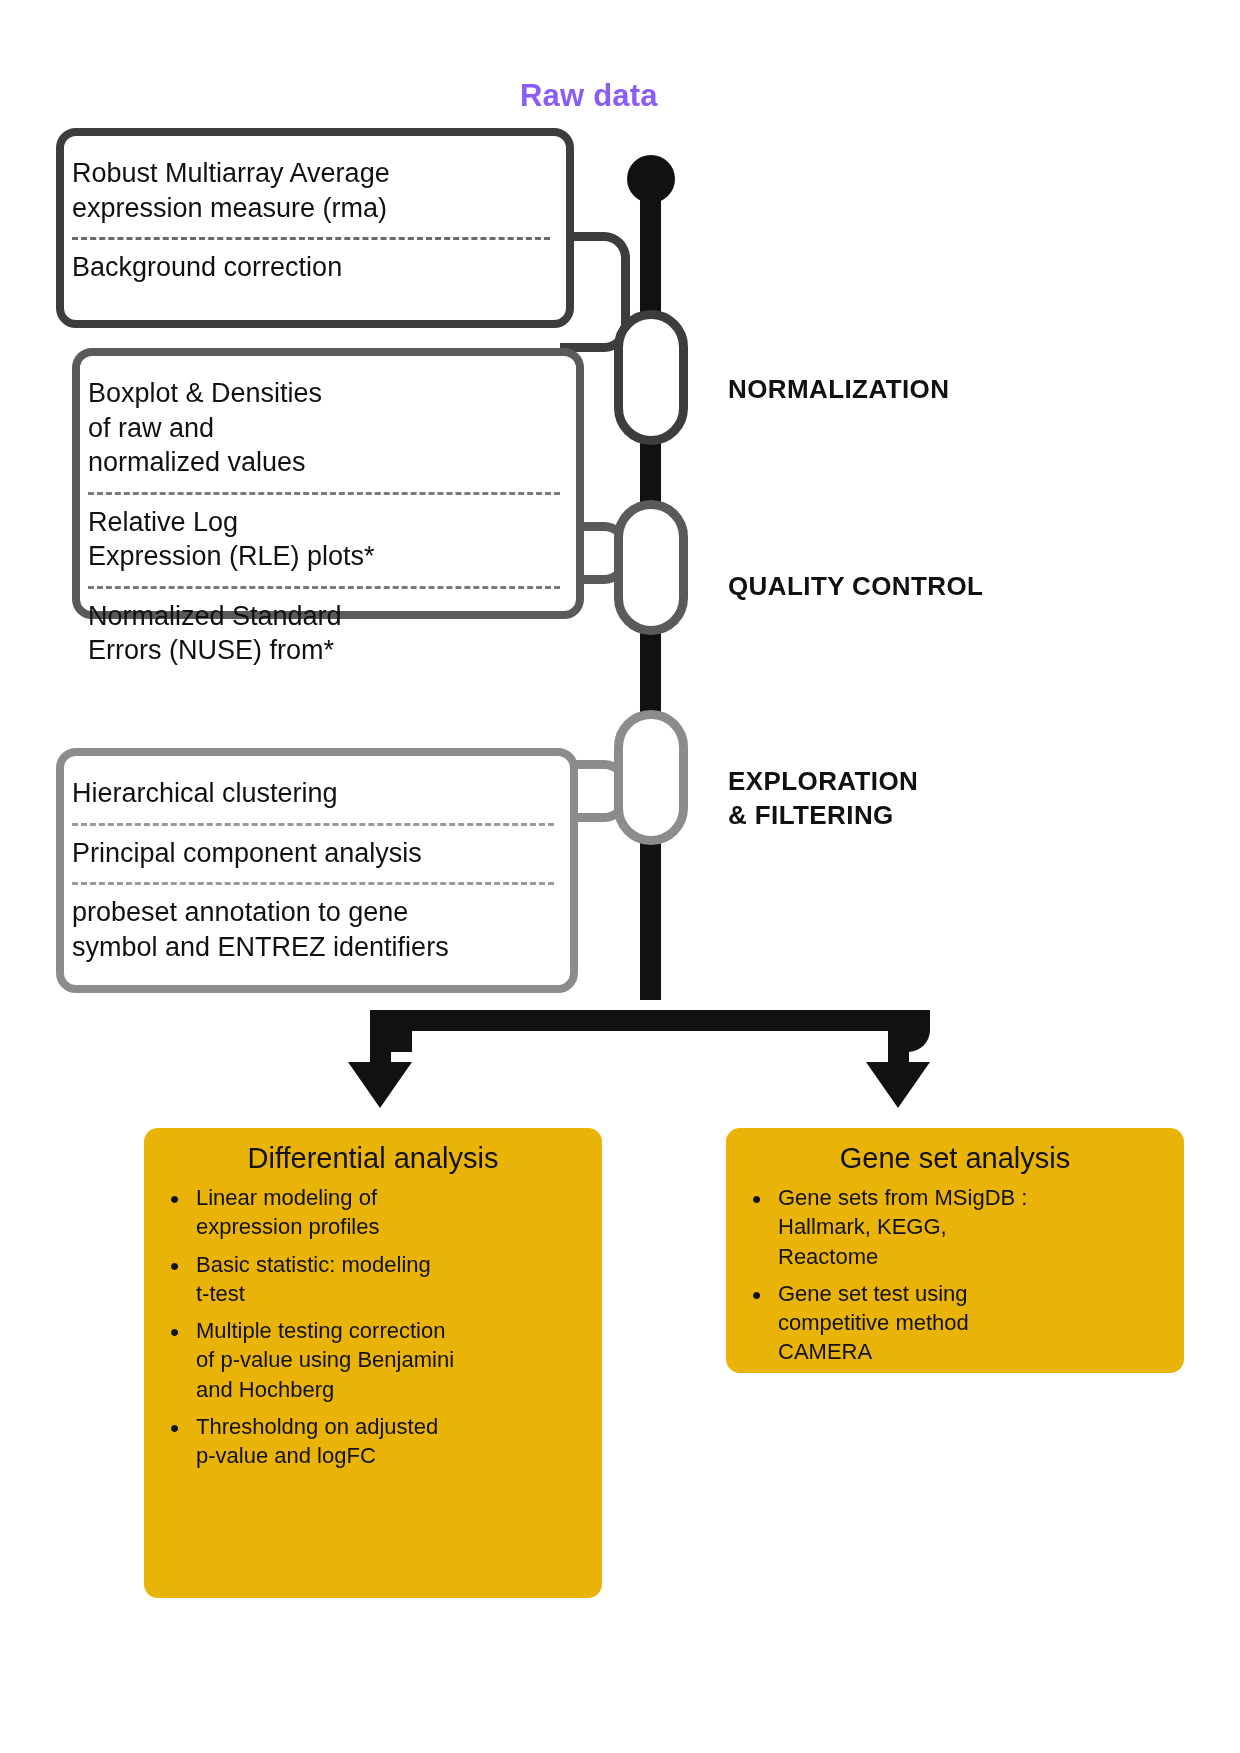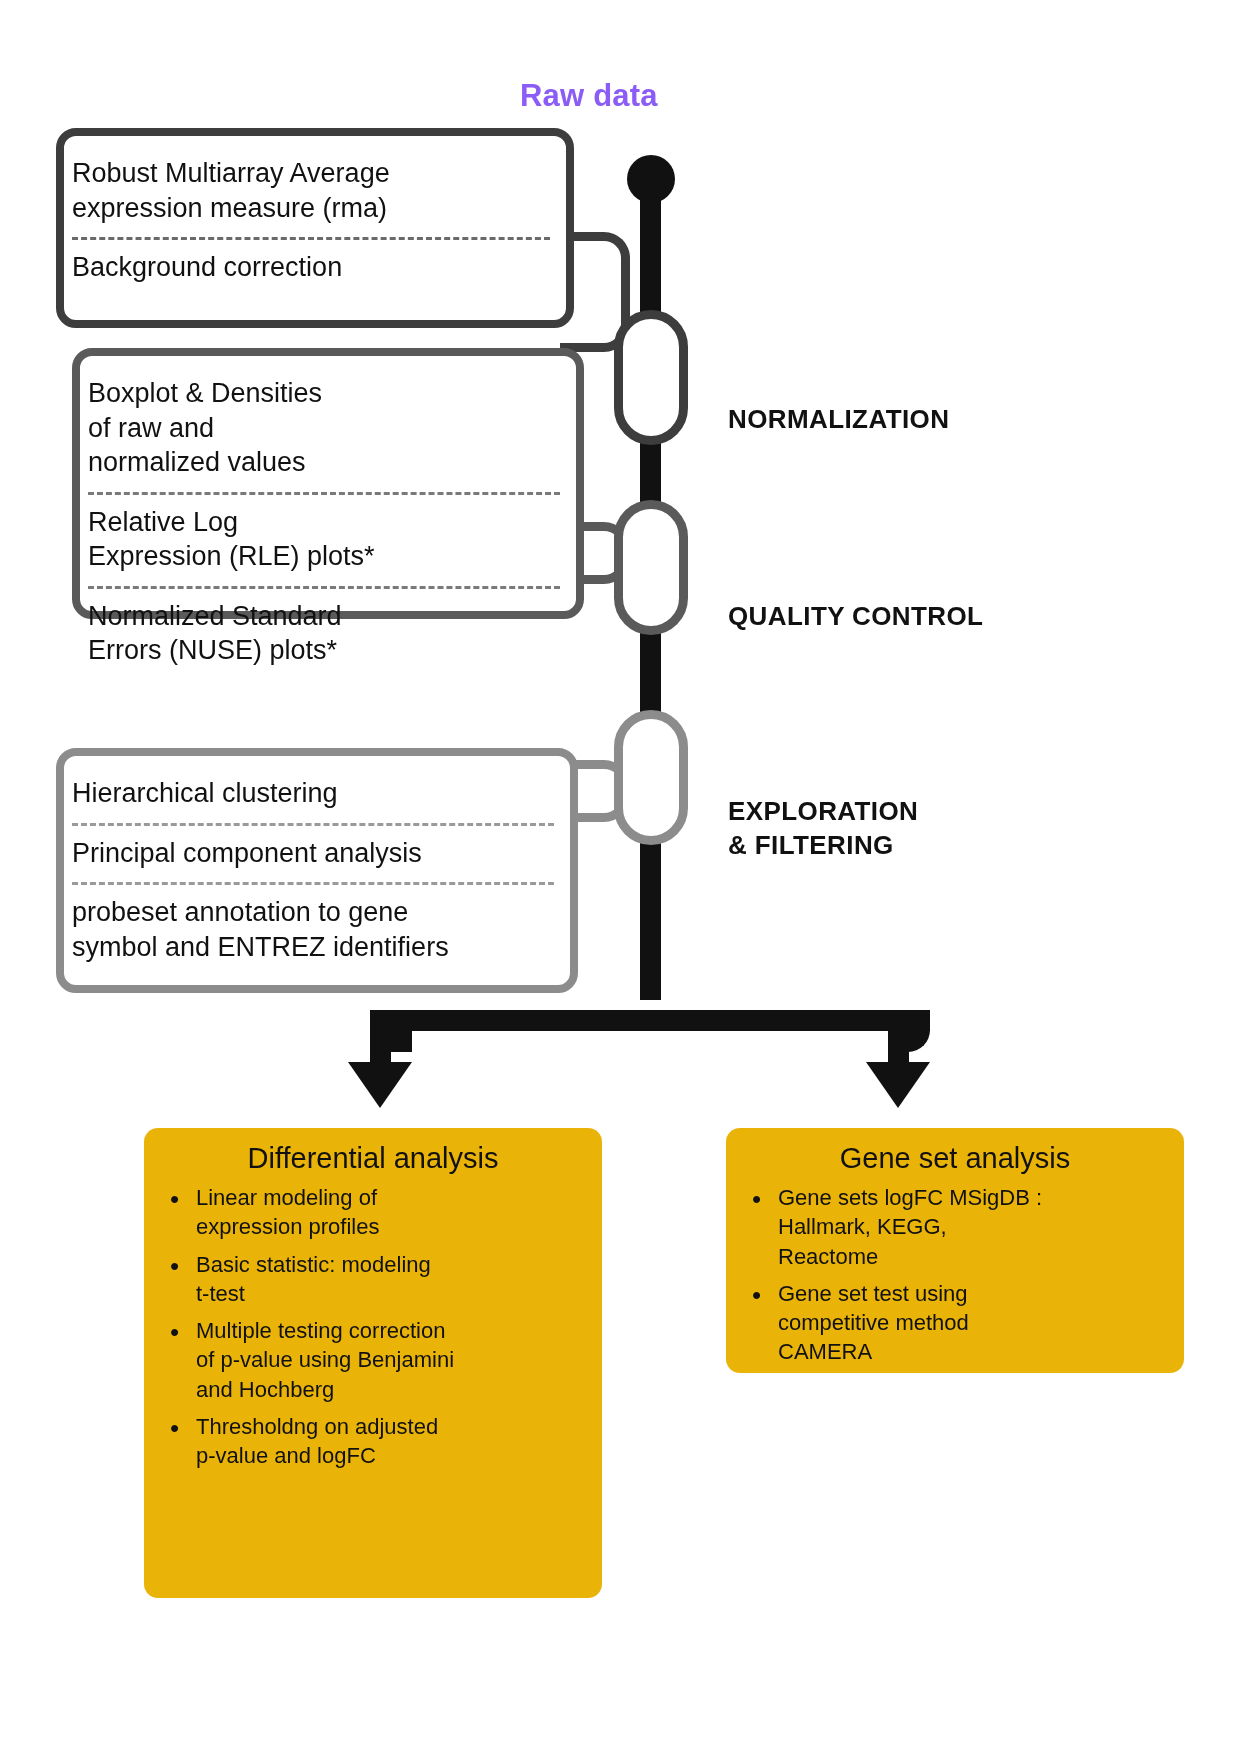--- a/index.html
+++ b/index.html
@@ -153,21 +153,20 @@
   }
 
   
   .stage-label {
     position: absolute;
     font-size: 26px;
     font-weight: bold;
     color: #111;
     letter-spacing: 0.4px;
     line-height: 1.3;
-    margin-top: 30px;
   }
   #label-normalization { left: 728px; top: 373px; }
   #label-qc           { left: 728px; top: 570px; }
   #label-exploration  { left: 728px; top: 765px; white-space: pre-line; }
 
   
   .stage-box {
     position: absolute;
     box-sizing: border-box;
     background: #ffffff;
@@ -284,21 +283,21 @@
   <div class="box-item">Background correction</div>
 </div>
 
 <div class="stage-box" id="box-qc">
   <div class="box-item">Boxplot &amp; Densities
 of raw and
 normalized values</div>
   <div class="box-item">Relative Log
 Expression (RLE) plots*</div>
   <div class="box-item">Normalized Standard
-Errors (NUSE) plots*</div>
+Errors (NUSE) from*</div>
 </div>
 
 <div class="stage-box" id="box-exploration">
   <div class="box-item">Hierarchical clustering</div>
   <div class="box-item">Principal component analysis</div>
   <div class="box-item">probeset annotation to gene
 symbol and ENTREZ identifiers</div>
 </div>
 
 <div class="panel" id="panel-differential">
@@ -312,20 +311,20 @@
 of p-value using Benjamini
 and Hochberg</li>
     <li>Thresholdng on adjusted
 p-value and logFC</li>
   </ul>
 </div>
 
 <div class="panel" id="panel-geneset">
   <div class="panel-title">Gene set analysis</div>
   <ul class="panel-list">
-    <li>Gene sets logFC MSigDB :
+    <li>Gene sets from MSigDB :
 Hallmark, KEGG,
 Reactome</li>
     <li>Gene set test using
 competitive method
 CAMERA</li>
   </ul>
 </div>
 
 </body></html>

